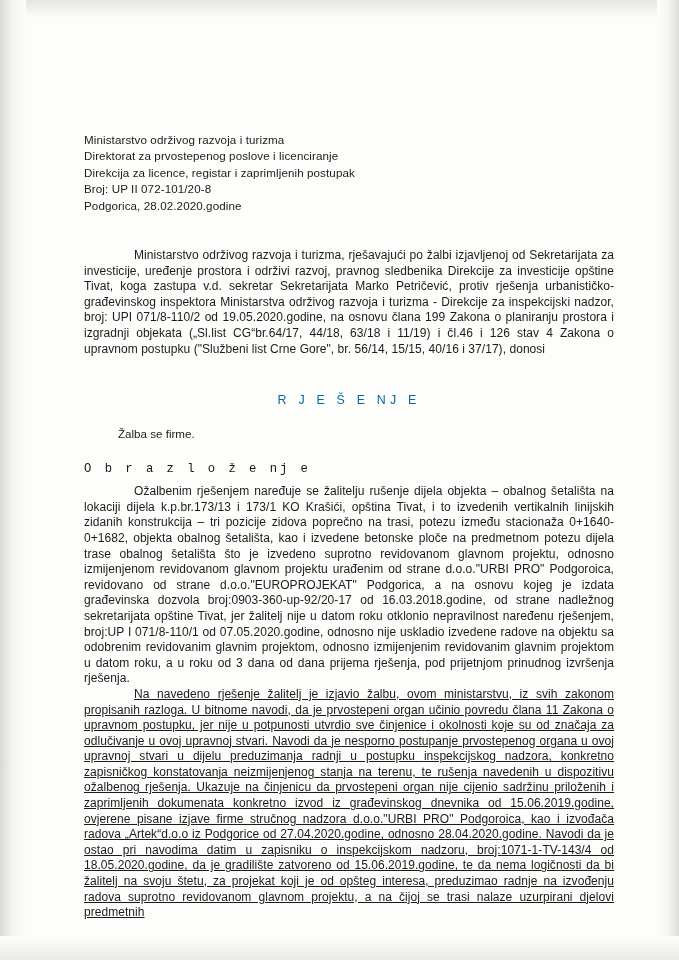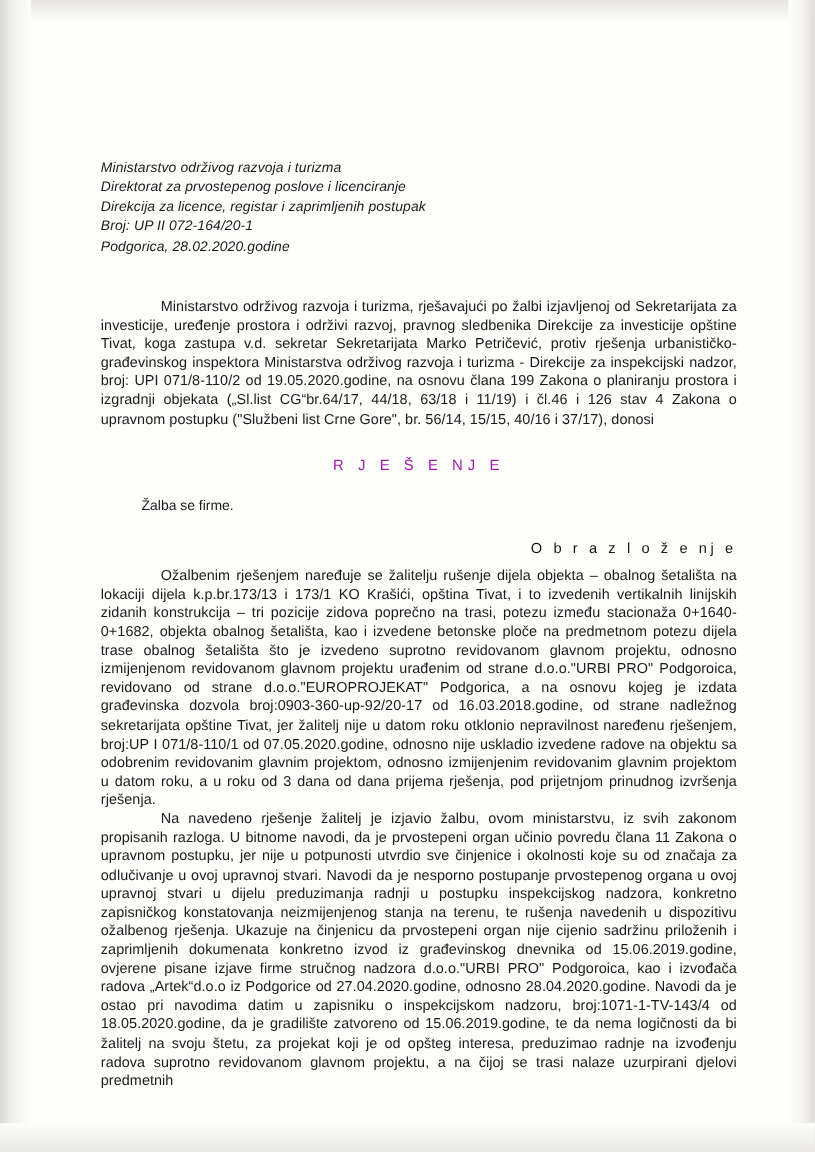--- a/index.html
+++ b/index.html
@@ -55,21 +55,20 @@
     left: 84px;
     top: 132px;
     width: 530px;
   }
 
   .header-block {
     font-size: 11.6px;
     line-height: 16.4px;
     color: #1b1b1b;
     letter-spacing: 0.1px;
-    font-style: italic;
   }
   .header-block div {
     white-space: nowrap;
   }
 
   .body-par {
     font-size: 12px;
     line-height: 15.6px;
     color: #1b1b1b;
     text-align: justify;
@@ -79,62 +78,64 @@
   }
   .intro-par {
     margin-top: 34px;
     text-indent: 50px;
   }
 
   .decision-title {
     text-align: center;
     font-size: 12.4px;
     letter-spacing: 4.2px;
-    margin-top: 24px;
-    color: #a21caf;
+    margin-top: 36px;
+    color: #0369a1;
   }
   .decision-line {
     margin-top: 20px;
     margin-left: 34px;
     font-size: 11.6px;
     color: #1b1b1b;
   }
   .reason-title {
-    text-align: right;
+    text-align: left;
     font-size: 12.2px;
     letter-spacing: 3px;
     margin-top: 22px;
     color: #161616;
+    font-family: Liberation Mono, monospace;
   }
 
   .par-1 {
     margin-top: 8px;
     text-indent: 50px;
   }
   .par-2 {
     margin-top: 0px;
     text-indent: 50px;
+    text-decoration: underline;
   }
 </style>
 </head>
 <body>
 
 <div class="page">
   <div class="scan-edge-top"></div>
   <div class="scan-edge-left"></div>
   <div class="scan-edge-right"></div>
   <div class="scan-edge-bottom"></div>
 
   <div class="content">
 
     <div class="header-block">
       <div>Ministarstvo održivog razvoja i turizma</div>
       <div>Direktorat za prvostepenog poslove i licenciranje</div>
       <div>Direkcija za licence, registar i zaprimljenih postupak</div>
-      <div>Broj: UP II 072-164/20-1</div>
+      <div>Broj: UP II 072-101/20-8</div>
       <div>Podgorica, 28.02.2020.godine</div>
     </div>
 
     <p class="body-par intro-par">Ministarstvo održivog razvoja i turizma, rješavajući po žalbi izjavljenoj od Sekretarijata za investicije, uređenje prostora i održivi razvoj, pravnog sledbenika Direkcije za investicije opštine Tivat, koga zastupa v.d. sekretar Sekretarijata Marko Petričević, protiv rješenja urbanističko-građevinskog inspektora Ministarstva održivog razvoja i turizma - Direkcije za inspekcijski nadzor, broj: UPI 071/8-110/2 od 19.05.2020.godine, na osnovu člana 199 Zakona o planiranju prostora i izgradnji objekata („Sl.list CG“br.64/17, 44/18, 63/18 i 11/19) i čl.46 i 126 stav 4 Zakona o upravnom postupku ("Službeni list Crne Gore", br. 56/14, 15/15, 40/16 i 37/17), donosi</p>
 
     <div class="decision-title">R J E Š E NJ E</div>
 
     <div class="decision-line">Žalba se firme.</div>
 
     <div class="reason-title">O b r a z l o ž e nj e</div>

